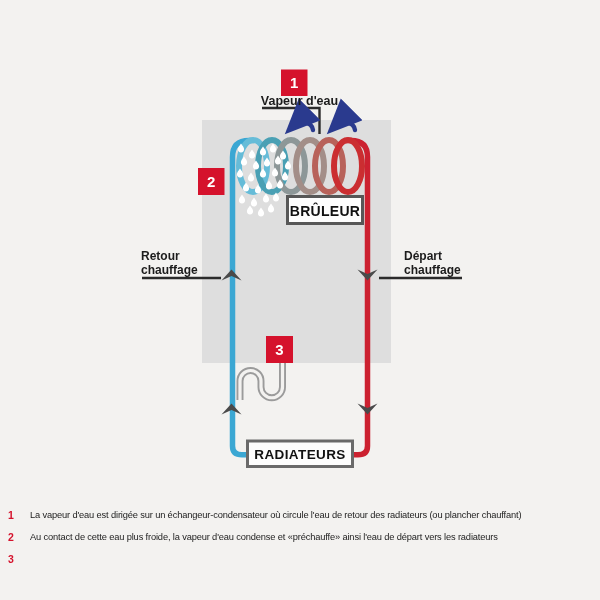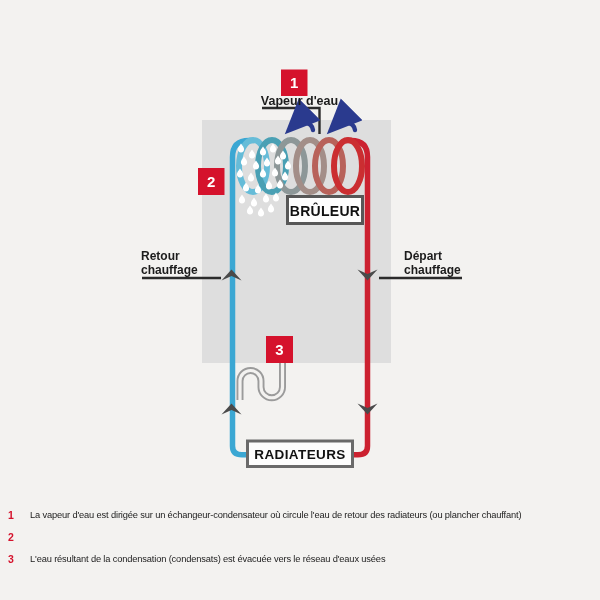--- a/index.html
+++ b/index.html
@@ -139,20 +139,20 @@
     <text class="lbl" x="404" y="274">chauffage</text>
   </svg>
 
   <div class="notes">
     <div class="note">
       <span class="note-num">1</span>
       <p class="note-text">La vapeur d'eau est dirigée sur un échangeur-condensateur où circule l'eau de retour des radiateurs (ou plancher chauffant)</p>
     </div>
     <div class="note">
       <span class="note-num">2</span>
+      <p class="note-text">Au contact de cette eau plus froide, la vapeur d'eau condense et «préchauffe» ainsi l'eau de départ vers les radiateurs</p>
     </div>
     <div class="note">
       <span class="note-num">3</span>
-      <p class="note-text">L'eau résultant de la condensation (condensats) est évacuée vers le réseau d'eaux usées</p>
     </div>
   </div>
 
 </div>
 
 </body></html>

